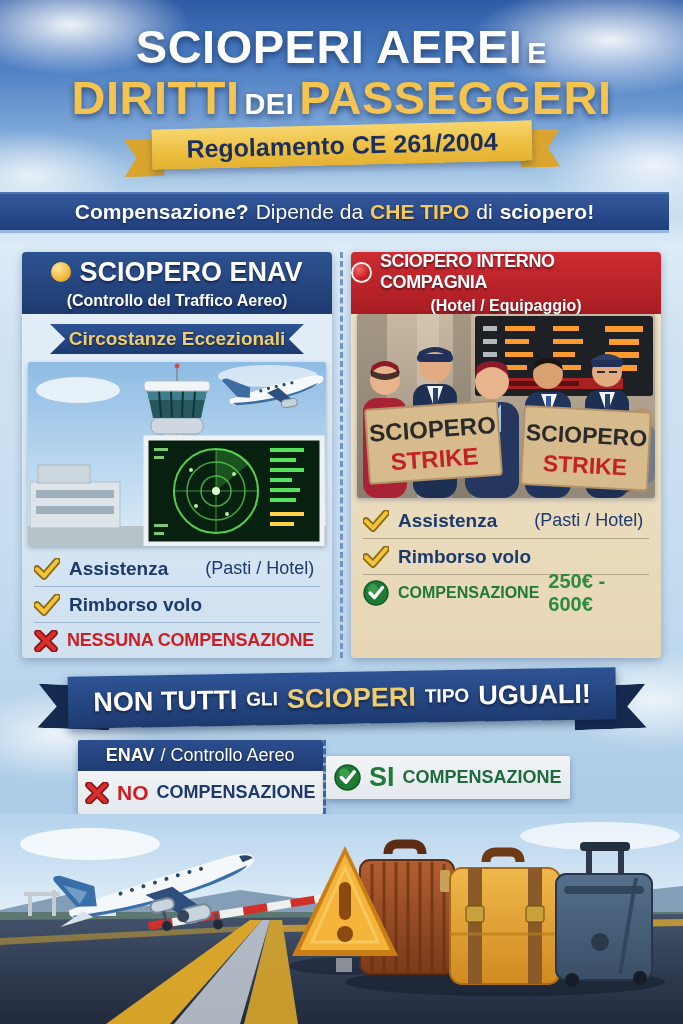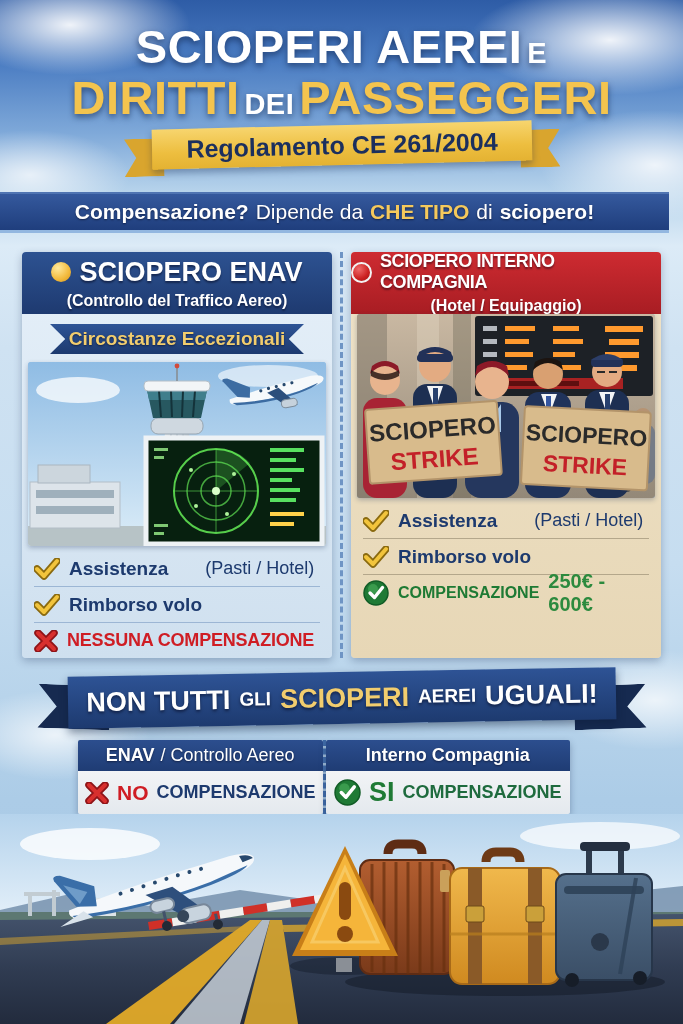--- a/index.html
+++ b/index.html
@@ -398,21 +398,21 @@
     </div>
   </div>
 
   <div class="mid-banner">
     <div class="mb-tail l"></div>
     <div class="mb-tail r"></div>
     <div class="mb-band">
       <span class="mb-big">NON TUTTI</span>
       <span class="mb-small">GLI</span>
       <span class="mb-yellow">SCIOPERI</span>
-      <span class="mb-small">AEREI</span>
+      <span class="mb-small">TIPO</span>
       <span class="mb-big">UGUALI!</span>
     </div>
   </div>
 
   <div class="cards">
     <div class="card">
       <div class="card-head">
         <span style="font-weight:bold">ENAV</span>
         <span>/ Controllo Aereo</span>
       </div>
@@ -420,23 +420,20 @@
         <svg class="ic" width="24" height="22" viewBox="0 0 24 22">
           <path d="M4,3 L20,19 M20,3 L4,19" stroke="#8f1418" stroke-width="7.5" stroke-linecap="round"></path>
           <path d="M4,3 L20,19 M20,3 L4,19" stroke="#d8302e" stroke-width="4" stroke-linecap="round"></path>
         </svg>
         <span class="v-no">NO</span>
         <span class="v-comp">COMPENSAZIONE</span>
       </div>
     </div>
     <div class="cards-divider"></div>
     <div class="card">
-      <div class="card-head">
-        <span style="font-weight:bold">Interno Compagnia</span>
-      </div>
       <div class="card-body">
         <svg class="ic" width="27" height="27" viewBox="0 0 26 26">
           <circle cx="13" cy="13" r="12" fill="#1f7a35"></circle>
           <circle cx="13" cy="13" r="12" fill="none" stroke="#115c26" stroke-width="1.5"></circle>
           <circle cx="10" cy="9" r="5" fill="#4db15e" opacity=".6"></circle>
           <path d="M7,13 L11.5,17.5 L19.5,7.5" fill="none" stroke="#ffffff" stroke-width="3.4" stroke-linecap="round" stroke-linejoin="round"></path>
         </svg>
         <span class="v-si">SI</span>
         <span class="v-comp-g">COMPENSAZIONE</span>
       </div>

